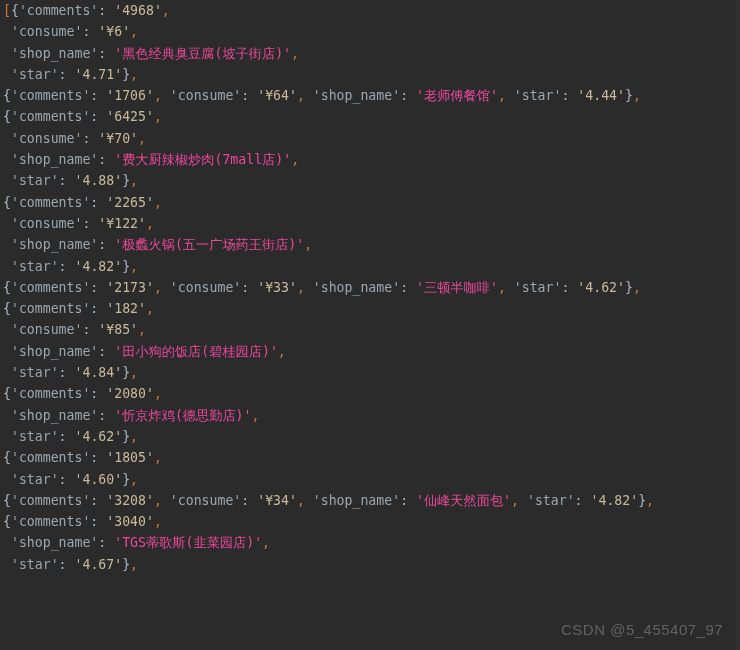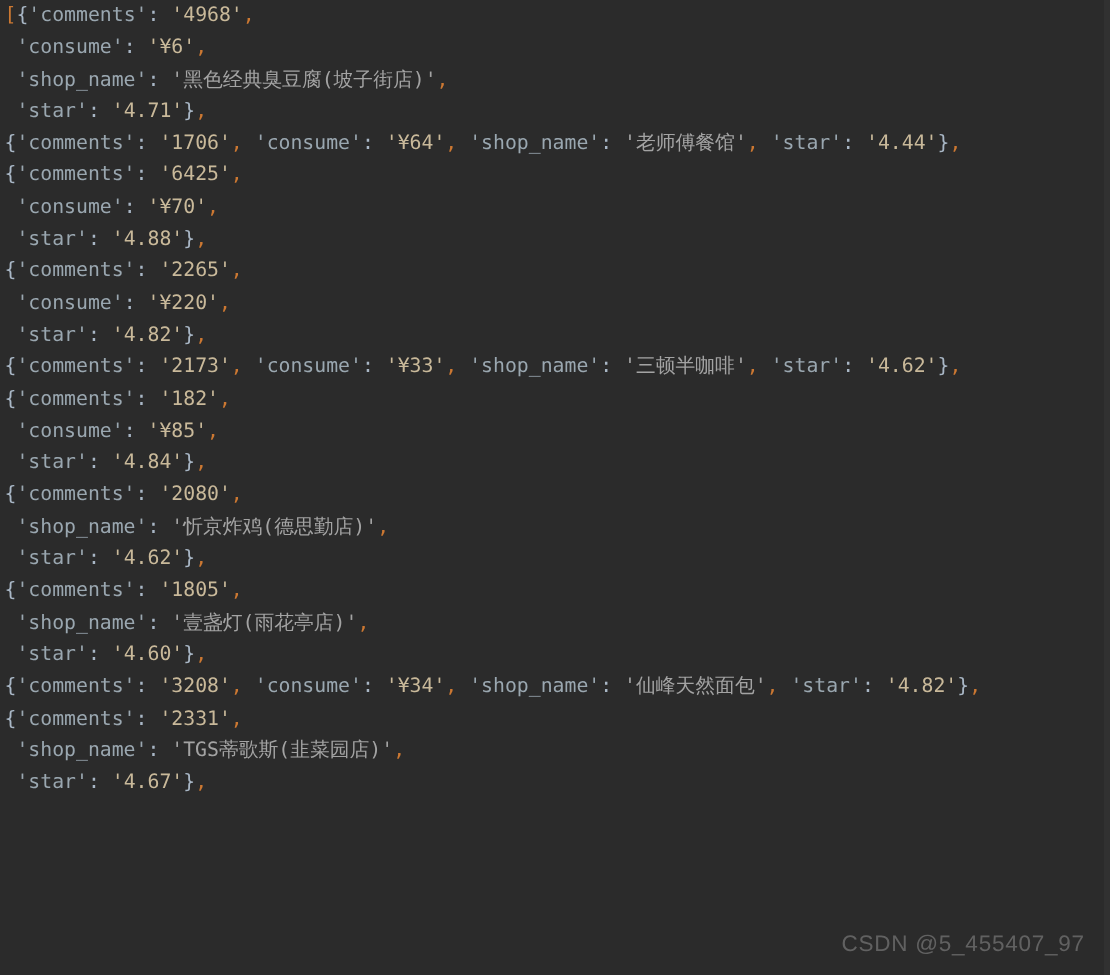--- a/index.html
+++ b/index.html
@@ -31,21 +31,21 @@
     height: 21.3px;
     white-space: pre;
     color: #a9b7c6;
     padding-left: 3px;
     letter-spacing: 0px;
   }
   .punct      { color: #cc7832; }
   .brace      { color: #a9b7c6; }
   .key        { color: #9aa7b0; }
   .val        { color: #c9b99a; }
-  .cn         { color: #a3a3a3; }
+  .cn         { color: #ec4899; }
   .colon      { color: #a9b7c6; }
   .comma      { color: #cc7832; }
 
   #right-edge {
     position: absolute;
     right: 0;
     top: 0;
     width: 4px;
     height: 650px;
     background: #313131;
@@ -79,36 +79,38 @@
 <body>
 
 <div id="console-output">
     <div class="code-line"><span class="punct">[</span><span class="brace">{</span><span class="key">'comments'</span><span class="colon">:</span> <span class="val">'4968'</span><span class="comma">,</span></div>
     <div class="code-line"> <span class="key">'consume'</span><span class="colon">:</span> <span class="val">'¥6'</span><span class="comma">,</span></div>
     <div class="code-line"> <span class="key">'shop_name'</span><span class="colon">:</span> <span class="cn">'黑色经典臭豆腐(坡子街店)'</span><span class="comma">,</span></div>
     <div class="code-line"> <span class="key">'star'</span><span class="colon">:</span> <span class="val">'4.71'</span><span class="brace">}</span><span class="comma">,</span></div>
     <div class="code-line"><span class="brace">{</span><span class="key">'comments'</span><span class="colon">:</span> <span class="val">'1706'</span><span class="comma">,</span> <span class="key">'consume'</span><span class="colon">:</span> <span class="val">'¥64'</span><span class="comma">,</span> <span class="key">'shop_name'</span><span class="colon">:</span> <span class="cn">'老师傅餐馆'</span><span class="comma">,</span> <span class="key">'star'</span><span class="colon">:</span> <span class="val">'4.44'</span><span class="brace">}</span><span class="comma">,</span></div>
     <div class="code-line"><span class="brace">{</span><span class="key">'comments'</span><span class="colon">:</span> <span class="val">'6425'</span><span class="comma">,</span></div>
     <div class="code-line"> <span class="key">'consume'</span><span class="colon">:</span> <span class="val">'¥70'</span><span class="comma">,</span></div>
+    <div class="code-line"> <span class="key">'shop_name'</span><span class="colon">:</span> <span class="cn">'费大厨辣椒炒肉(7mall店)'</span><span class="comma">,</span></div>
     <div class="code-line"> <span class="key">'star'</span><span class="colon">:</span> <span class="val">'4.88'</span><span class="brace">}</span><span class="comma">,</span></div>
     <div class="code-line"><span class="brace">{</span><span class="key">'comments'</span><span class="colon">:</span> <span class="val">'2265'</span><span class="comma">,</span></div>
-    <div class="code-line"> <span class="key">'consume'</span><span class="colon">:</span> <span class="val">'¥220'</span><span class="comma">,</span></div>
+    <div class="code-line"> <span class="key">'consume'</span><span class="colon">:</span> <span class="val">'¥122'</span><span class="comma">,</span></div>
+    <div class="code-line"> <span class="key">'shop_name'</span><span class="colon">:</span> <span class="cn">'极蠡火锅(五一广场药王街店)'</span><span class="comma">,</span></div>
     <div class="code-line"> <span class="key">'star'</span><span class="colon">:</span> <span class="val">'4.82'</span><span class="brace">}</span><span class="comma">,</span></div>
     <div class="code-line"><span class="brace">{</span><span class="key">'comments'</span><span class="colon">:</span> <span class="val">'2173'</span><span class="comma">,</span> <span class="key">'consume'</span><span class="colon">:</span> <span class="val">'¥33'</span><span class="comma">,</span> <span class="key">'shop_name'</span><span class="colon">:</span> <span class="cn">'三顿半咖啡'</span><span class="comma">,</span> <span class="key">'star'</span><span class="colon">:</span> <span class="val">'4.62'</span><span class="brace">}</span><span class="comma">,</span></div>
     <div class="code-line"><span class="brace">{</span><span class="key">'comments'</span><span class="colon">:</span> <span class="val">'182'</span><span class="comma">,</span></div>
     <div class="code-line"> <span class="key">'consume'</span><span class="colon">:</span> <span class="val">'¥85'</span><span class="comma">,</span></div>
+    <div class="code-line"> <span class="key">'shop_name'</span><span class="colon">:</span> <span class="cn">'田小狗的饭店(碧桂园店)'</span><span class="comma">,</span></div>
     <div class="code-line"> <span class="key">'star'</span><span class="colon">:</span> <span class="val">'4.84'</span><span class="brace">}</span><span class="comma">,</span></div>
     <div class="code-line"><span class="brace">{</span><span class="key">'comments'</span><span class="colon">:</span> <span class="val">'2080'</span><span class="comma">,</span></div>
     <div class="code-line"> <span class="key">'shop_name'</span><span class="colon">:</span> <span class="cn">'忻京炸鸡(德思勤店)'</span><span class="comma">,</span></div>
     <div class="code-line"> <span class="key">'star'</span><span class="colon">:</span> <span class="val">'4.62'</span><span class="brace">}</span><span class="comma">,</span></div>
     <div class="code-line"><span class="brace">{</span><span class="key">'comments'</span><span class="colon">:</span> <span class="val">'1805'</span><span class="comma">,</span></div>
-    <div class="code-line"> <span class="key">'shop_name'</span><span class="colon">:</span> <span class="cn">'壹盏灯(雨花亭店)'</span><span class="comma">,</span></div>
     <div class="code-line"> <span class="key">'star'</span><span class="colon">:</span> <span class="val">'4.60'</span><span class="brace">}</span><span class="comma">,</span></div>
     <div class="code-line"><span class="brace">{</span><span class="key">'comments'</span><span class="colon">:</span> <span class="val">'3208'</span><span class="comma">,</span> <span class="key">'consume'</span><span class="colon">:</span> <span class="val">'¥34'</span><span class="comma">,</span> <span class="key">'shop_name'</span><span class="colon">:</span> <span class="cn">'仙峰天然面包'</span><span class="comma">,</span> <span class="key">'star'</span><span class="colon">:</span> <span class="val">'4.82'</span><span class="brace">}</span><span class="comma">,</span></div>
-    <div class="code-line"><span class="brace">{</span><span class="key">'comments'</span><span class="colon">:</span> <span class="val">'2331'</span><span class="comma">,</span></div>
+    <div class="code-line"><span class="brace">{</span><span class="key">'comments'</span><span class="colon">:</span> <span class="val">'3040'</span><span class="comma">,</span></div>
     <div class="code-line"> <span class="key">'shop_name'</span><span class="colon">:</span> <span class="cn">'TGS蒂歌斯(韭菜园店)'</span><span class="comma">,</span></div>
     <div class="code-line"> <span class="key">'star'</span><span class="colon">:</span> <span class="val">'4.67'</span><span class="brace">}</span><span class="comma">,</span></div>
   </div>
 
 <div id="right-edge"></div>
 
 <div id="watermark-ghost">CSDN @5_455407_97</div>
 <div id="watermark">https://blog.csdn.net/weixin_45540797</div>
 
 </body></html>

